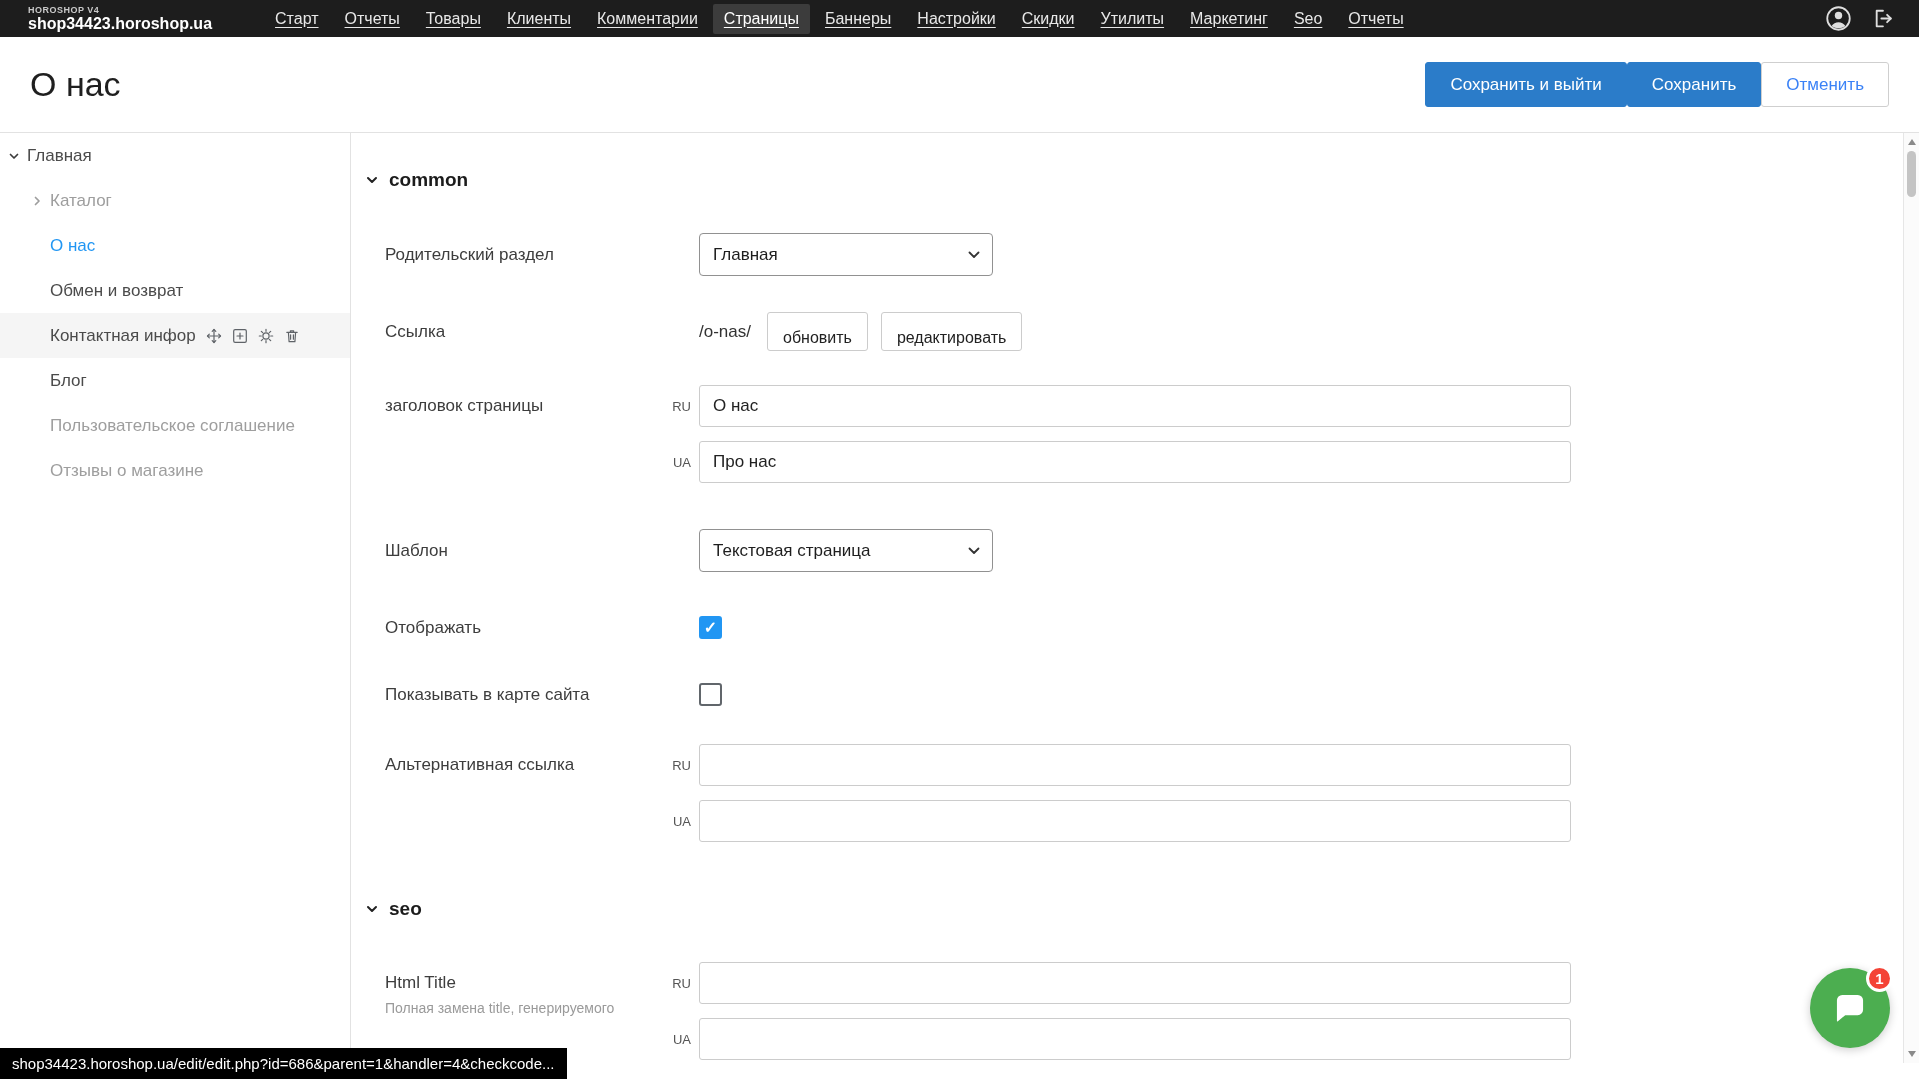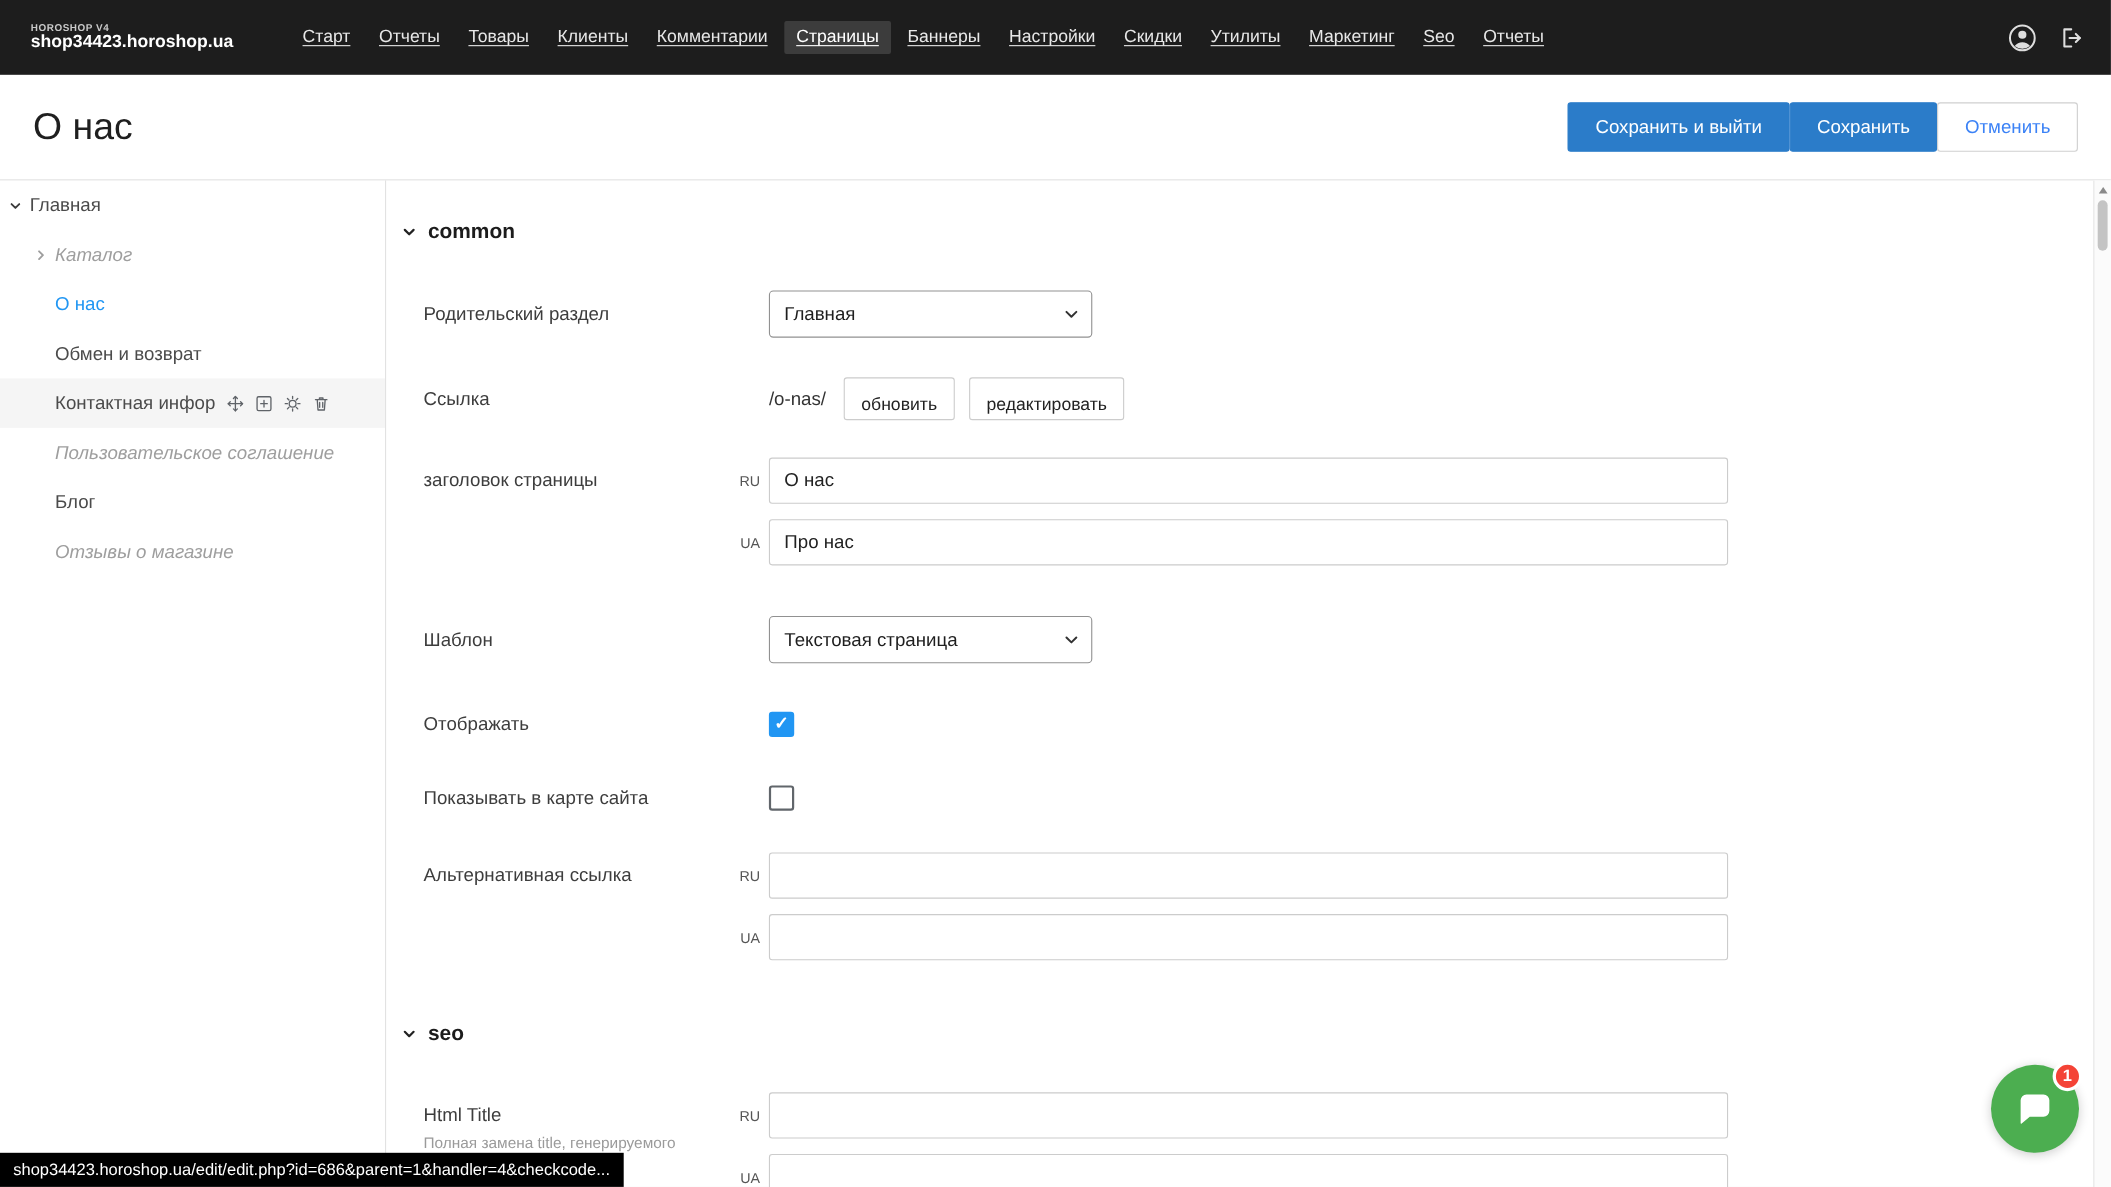--- a/index.html
+++ b/index.html
@@ -1,20 +1,20 @@
 <!DOCTYPE html>
 <html><head>
 <meta charset="utf-8">
 <style>
   html,body{margin:0;padding:0;background:#e9e9e9;}
   .screen{position:relative;width:1919px;height:1079px;background:#fff;overflow:hidden;
           font-family:"Liberation Sans", sans-serif;color:#222;}
 
   
-  .topbar{height:68px;background:#1d1d1d;display:flex;align-items:center;
+  .topbar{height:37px;background:#1d1d1d;display:flex;align-items:center;
           padding:0 22px 0 28px;color:#fff;box-sizing:border-box;}
   .brand{margin-right:52px;line-height:1.12;cursor:pointer;}
   .brand-small{font-size:9px;color:#c9c9c9;letter-spacing:.5px;font-weight:700;}
   .brand-main{font-size:16px;font-weight:700;color:#fff;}
   .menu{display:flex;align-items:center;gap:4px;}
   .menu-item{color:#e8e8e8;font-size:16px;padding:6px 11px;border-radius:2px;cursor:pointer;
              text-decoration:underline;text-underline-offset:3px;white-space:nowrap;}
   .menu-item.active{background:#3c3c3c;color:#fff;}
   .topbar-right{margin-left:auto;display:flex;align-items:center;gap:20px;}
   .tb-icon{display:flex;cursor:pointer;color:#dedede;}
@@ -33,21 +33,21 @@
   .sidebar{width:351px;flex:none;border-right:1px solid #e2e2e2;box-sizing:border-box;}
   .content{flex:1;padding:36px 56px 0 34px;overflow:hidden;}
 
   
   .tree-row{position:relative;height:45px;display:flex;align-items:center;font-size:17px;
             color:#4b4b4b;cursor:pointer;padding-left:27px;}
   .tree-row.child{padding-left:50px;}
   .tree-chevron{position:absolute;left:8px;top:50%;transform:translateY(-50%);display:flex;color:#3c3c3c;}
   .tree-row.child .tree-chevron{left:31px;color:#9e9e9e;}
   .tree-row.selected .tree-label{color:#2196f3;}
-  .tree-row.muted .tree-label{color:#9e9e9e;font-style:italic;}
+  .tree-row.muted .tree-label{color:#9e9e9e;}
   .tree-row.hovered{background:#f5f5f5;}
   .row-icons{display:flex;align-items:center;gap:10px;margin-left:10px;color:#5f6368;}
   .ticon{display:flex;cursor:pointer;}
 
   
   .section-header{display:flex;align-items:center;gap:10px;font-size:19px;font-weight:700;
                   color:#1c1c1c;margin:0 0 42px -20px;cursor:pointer;}
   .section-header.seo{margin-top:56px;}
   .sec-chevron{display:flex;color:#222;}
   .form-row{display:flex;align-items:center;margin-bottom:36px;}
@@ -198,25 +198,25 @@
               <path d="M8 1.3v2M8 12.7v2M1.3 8h2M12.7 8h2M3.3 3.3l1.4 1.4M11.3 11.3l1.4 1.4M12.7 3.3l-1.4 1.4M4.7 11.3l-1.4 1.4"></path>
             </svg>
           </span>
           <span class="ticon">
             <svg width="16" height="16" viewBox="0 0 16 16" fill="none" stroke="currentColor" stroke-width="1.2" stroke-linecap="round" stroke-linejoin="round">
               <path d="M2.8 4.3h10.4M6.4 4.3V2.8h3.2v1.5M4.4 4.3l.7 9.4h5.8l.7-9.4M6.6 6.8v4.4M9.4 6.8v4.4"></path>
             </svg>
           </span>
         </span>
       </div>
+      <div class="tree-row child">
+        <span class="tree-label">Блог</span>
+      </div>
       <div class="tree-row child muted">
         <span class="tree-label">Пользовательское соглашение</span>
-      </div>
-      <div class="tree-row child">
-        <span class="tree-label">Блог</span>
       </div>
       <div class="tree-row child muted">
         <span class="tree-label">Отзывы о магазине</span>
       </div>
     </aside>
 
     <main class="content">
 
       <div class="section-header">
         <span class="sec-chevron">

